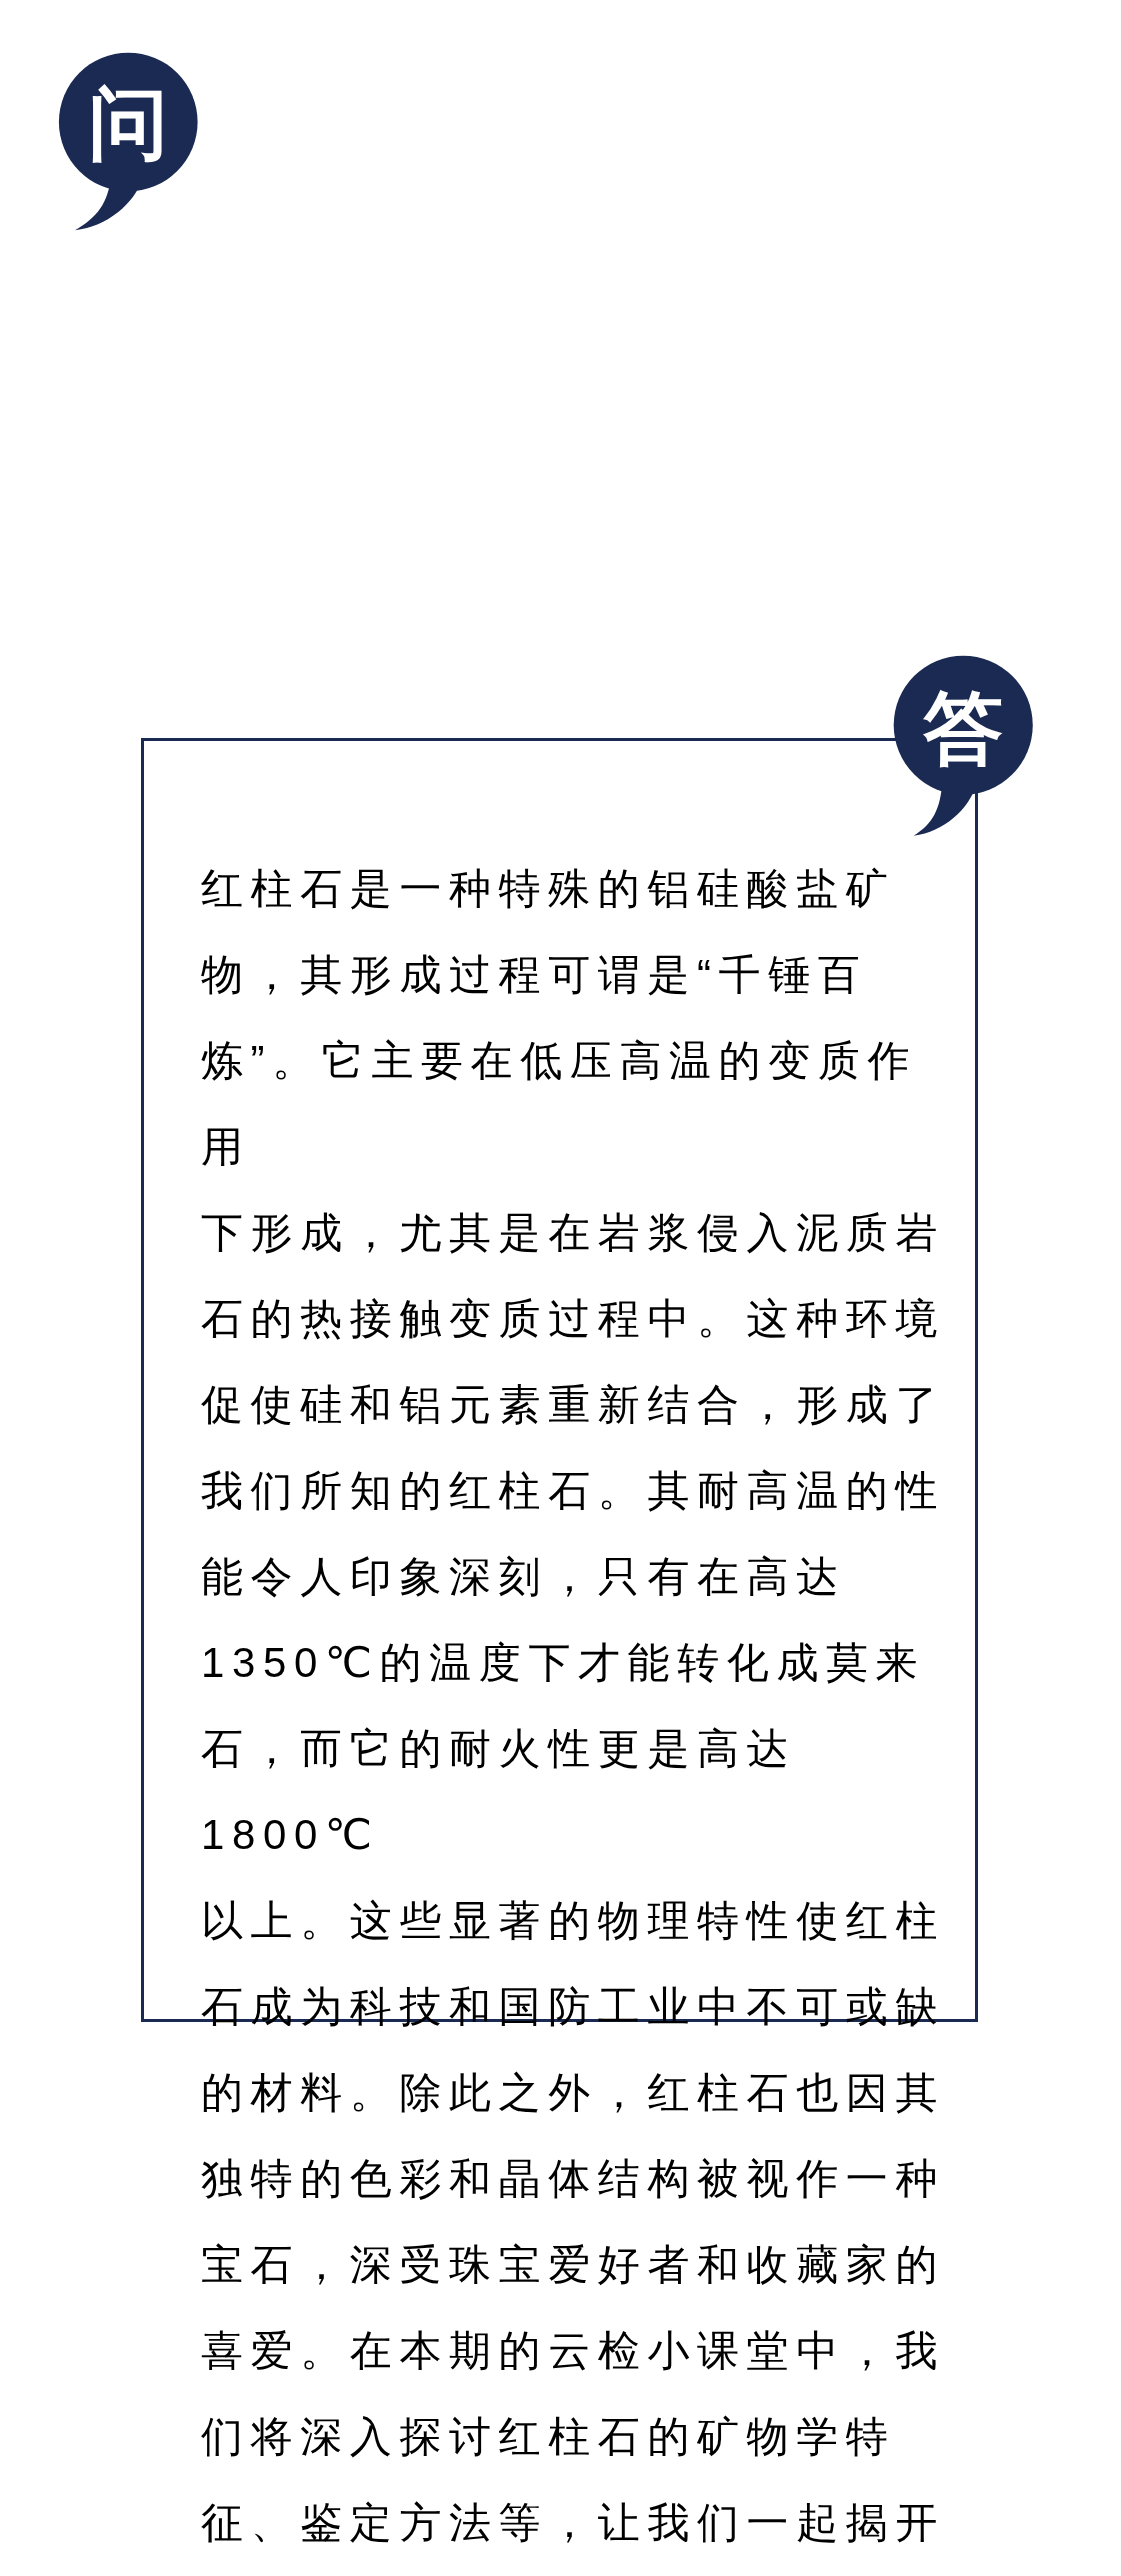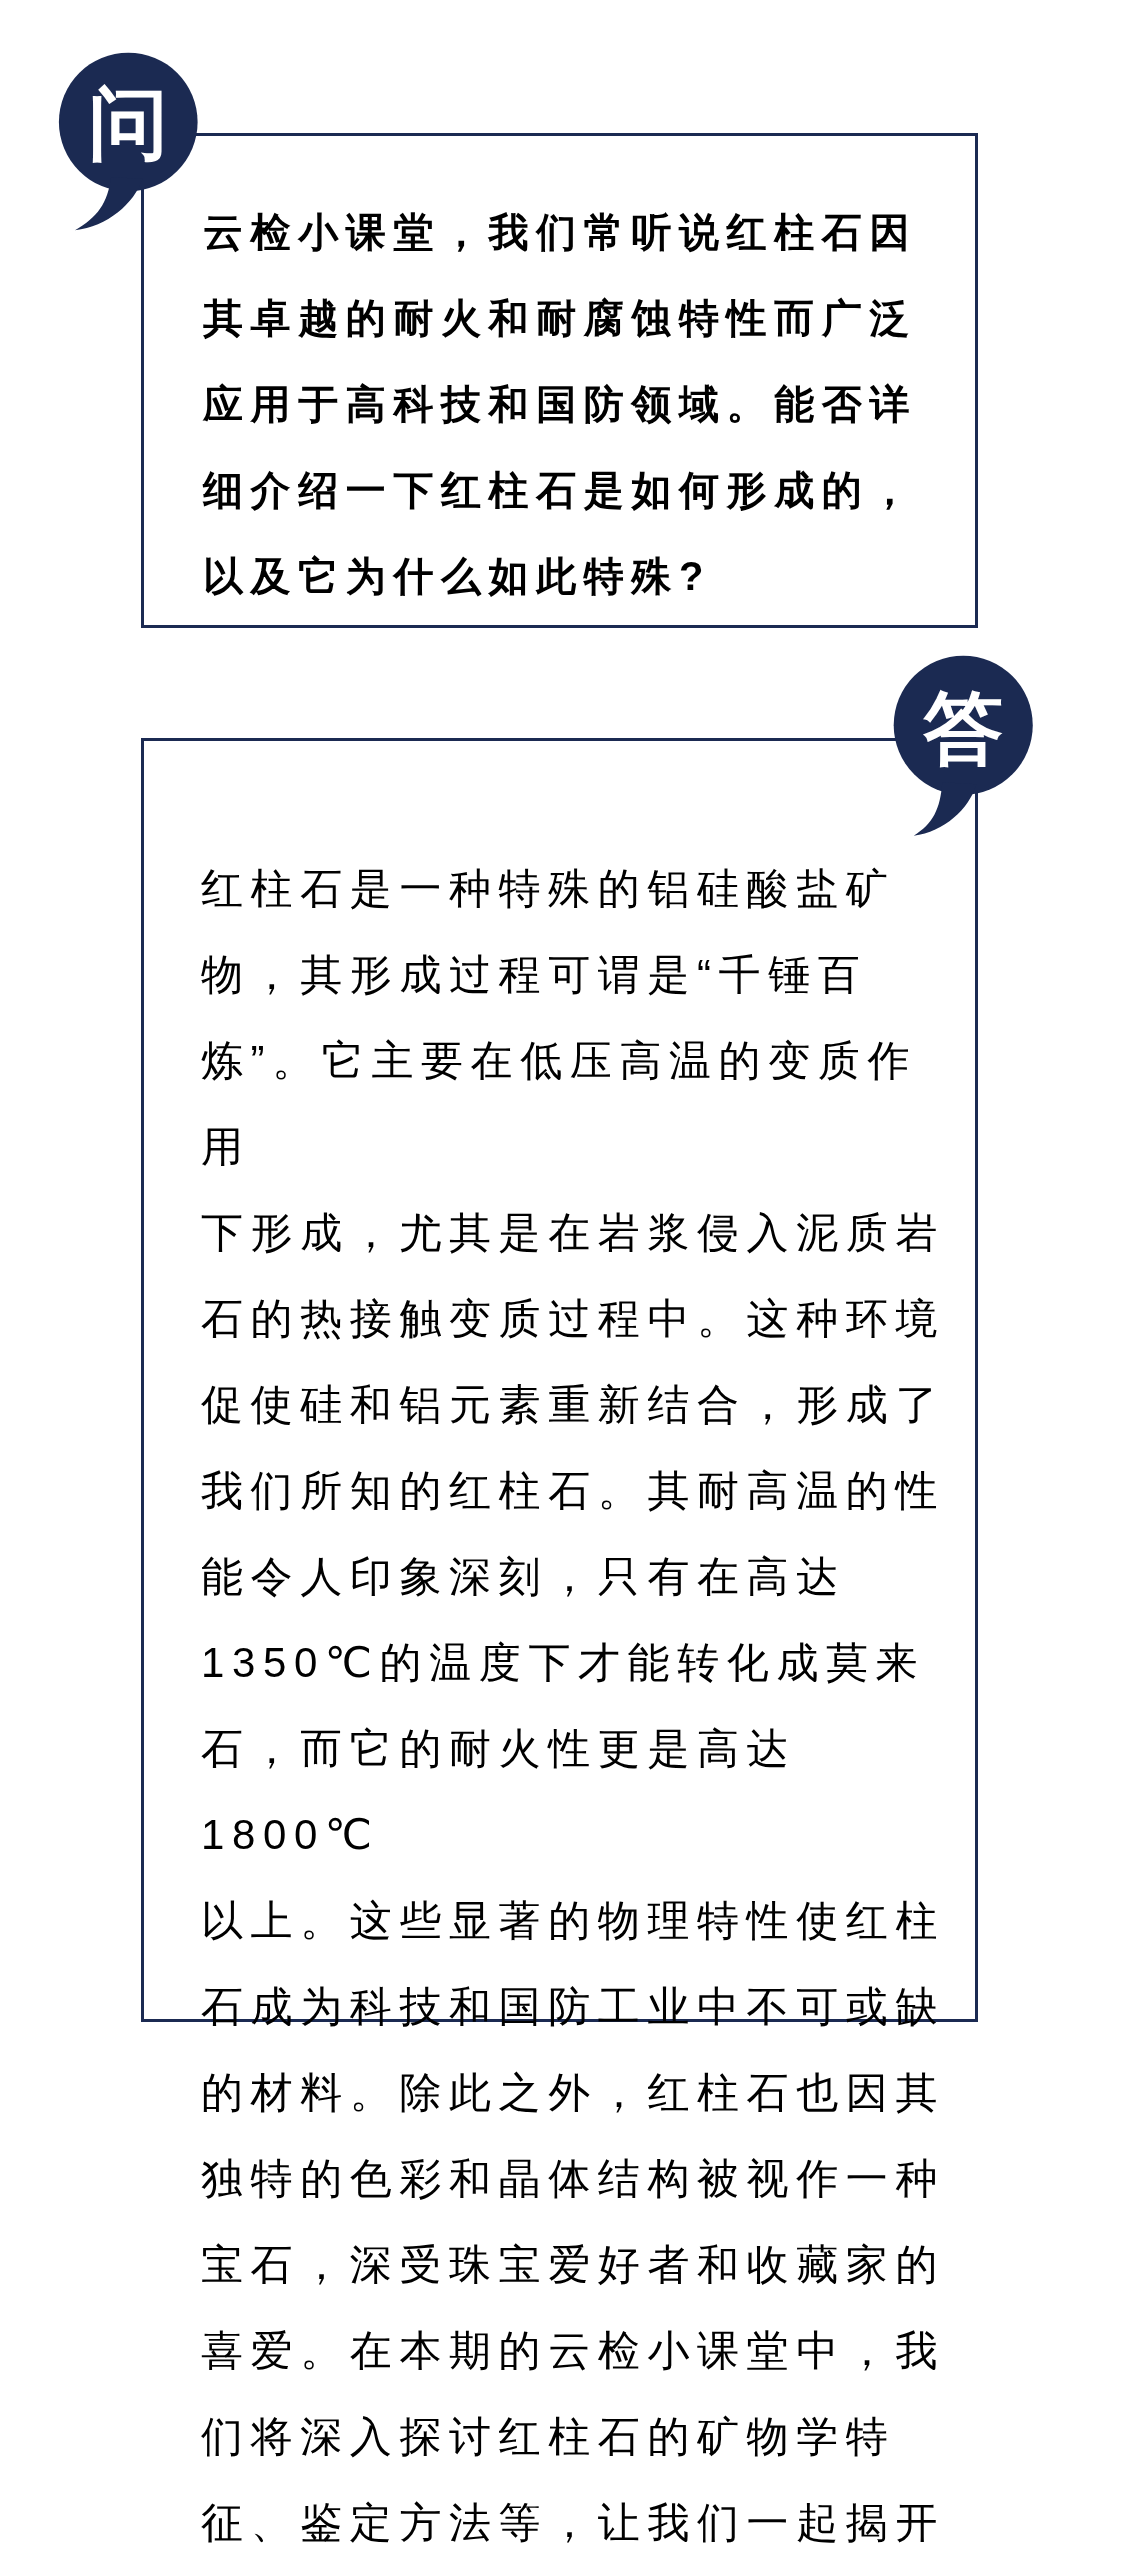--- a/index.html
+++ b/index.html
@@ -63,27 +63,20 @@
     font-family: "Liberation Sans", "DejaVu Sans", sans-serif;
     font-weight: 700;
     fill: #ffffff;
   }
 </style>
 </head>
 <body>
 
 <div class="page">
 
-  <div class="card question-card">
-    <div class="qa-text question-text">云检小课堂，我们常听说红柱石因
-其卓越的耐火和耐腐蚀特性而广泛
-应用于高科技和国防领域。能否详
-细介绍一下红柱石是如何形成的，
-以及它为什么如此特殊?</div>
-  </div>
 
   <svg class="bubble bubble-question" width="162" height="190" viewBox="0 0 170 200">
     <circle cx="80" cy="80" r="73" fill="#1b2a52"></circle>
     <path d="M 62 138 C 58 166 48 180 24 194 C 58 190 86 166 95 140 Z" fill="#1b2a52"></path>
     <text x="80" y="110" text-anchor="middle" font-size="84" class="bubble-label">问</text>
   </svg>
 
   <div class="card answer-card">
     <div class="qa-text answer-text">红柱石是一种特殊的铝硅酸盐矿
 物，其形成过程可谓是“千锤百

